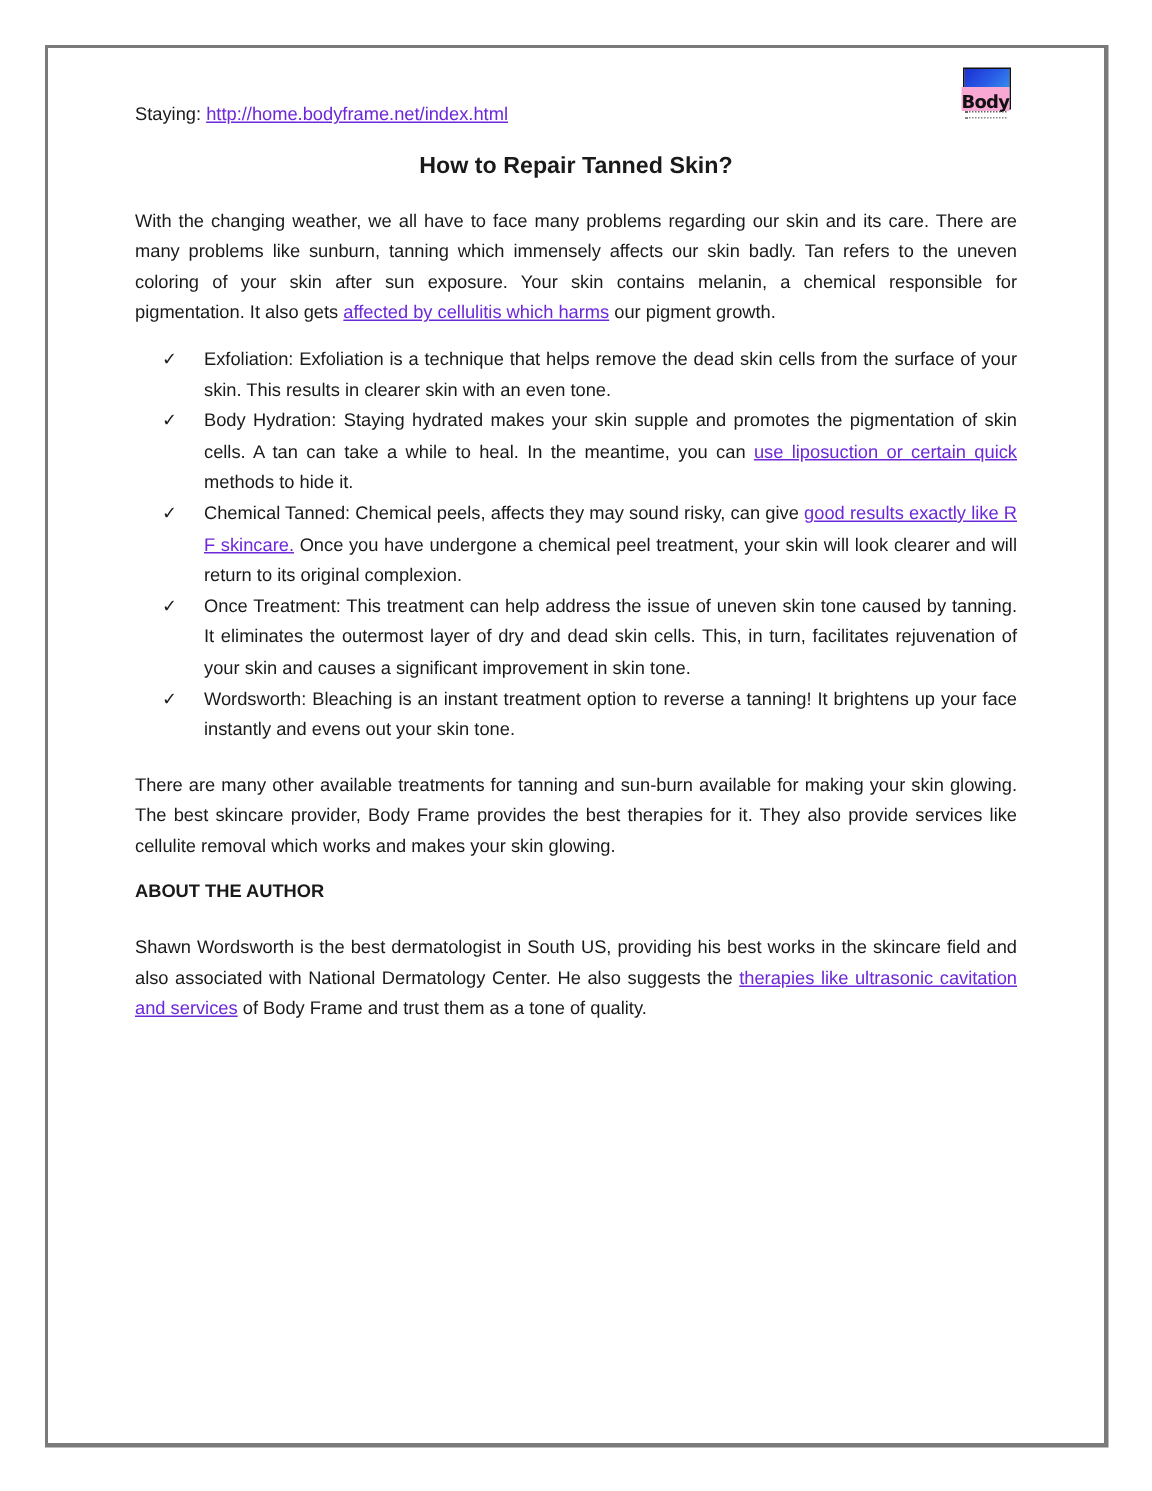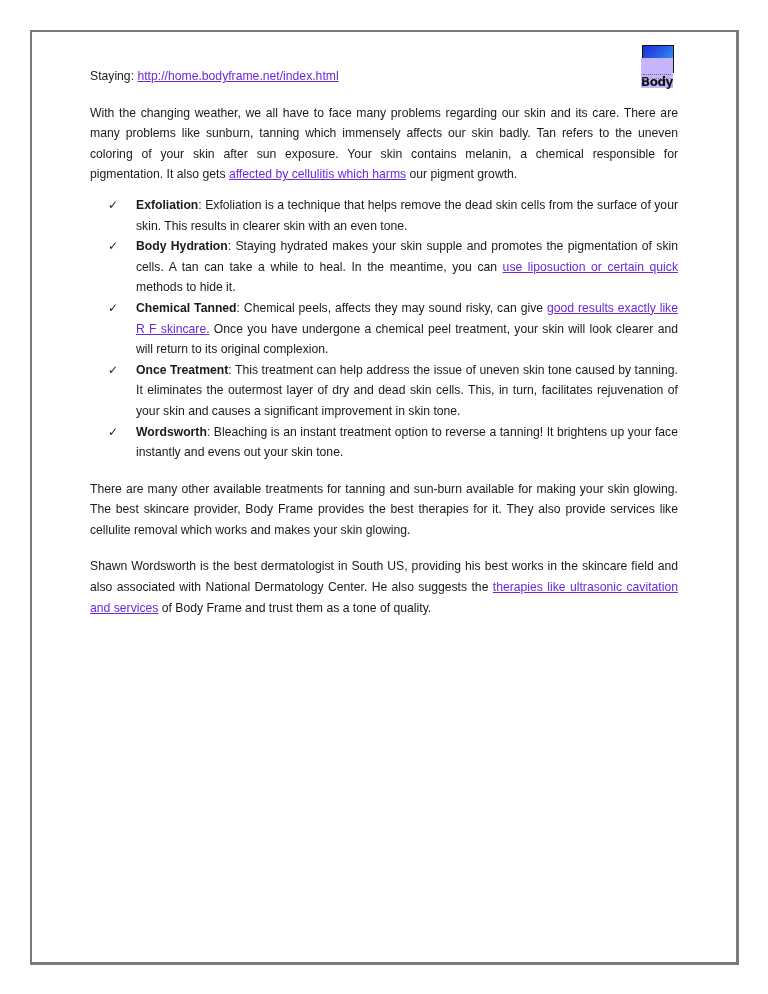--- a/index.html
+++ b/index.html
@@ -48,22 +48,22 @@
       left: 0;
       top: 13px;
       width: 32px;
       text-align: left;
       font-family: "DejaVu Sans", sans-serif;
       font-weight: bold;
       font-size: 12px;
       letter-spacing: -0.5px;
       color: #111;
       line-height: 12px;
-      background: #c4b5fd;
-      padding-top: 18px;
+      background: #f9a8d4;
+      padding-top: 4px;
     }
     .logo .logo-tag {
       position: absolute;
       left: 2px;
       top: 29px;
       width: 28px;
       height: 3px;
       border-top: 1px dotted #666;
       border-bottom: 1px dotted #888;
     }
@@ -105,21 +105,21 @@
       margin: 0;
     }
     .check {
       position: absolute;
       left: -28px;
       top: 0;
       font-size: 12px;
       font-family: "DejaVu Sans", sans-serif;
     }
     .term {
-      font-weight: bold;
+      font-weight: normal;
     }
     .heading {
       font-weight: bold;
       margin: 0 0 10px 0;
     }
   </style>
 </head>
 <body>
 
 <div class="page-frame"></div>
@@ -129,20 +129,21 @@
   <div class="logo-word">Body</div>
   <div class="logo-tag"></div>
 </div>
 
 <div class="content">
 
   <div class="article-line">
     <span>Staying: </span><a class="doc-link">http://home.bodyframe.net/index.html</a>
   </div>
 
+  <div class="title">How to Repair Tanned Skin?</div>
 
   <p class="para">
     <span>With the changing weather, we all have to face many problems regarding our skin and its care. There are many problems like sunburn, tanning which immensely affects our skin badly. Tan refers to the uneven coloring of your skin after sun exposure. Your skin contains melanin, a chemical responsible for pigmentation. It also gets </span><a class="doc-link">affected by cellulitis which harms</a><span> our pigment growth.</span>
   </p>
 
 
   <ul class="methods">
     <li>
       <span class="check">✓</span>
       <span class="term">Exfoliation</span><span>: Exfoliation is a technique that helps remove the dead skin cells from the surface of your skin. This results in clearer skin with an even tone.</span>
@@ -160,18 +161,19 @@
       <span class="term">Once Treatment</span><span>: This treatment can help address the issue of uneven skin tone caused by tanning. It eliminates the outermost layer of dry and dead skin cells. This, in turn, facilitates rejuvenation of your skin and causes a significant improvement in skin tone.</span>
     </li>
     <li>
       <span class="check">✓</span>
       <span class="term">Wordsworth</span><span>: Bleaching is an instant treatment option to reverse a tanning! It brightens up your face instantly and evens out your skin tone.</span>
     </li>
   </ul>
 
   <p class="para">There are many other available treatments for tanning and sun-burn available for making your skin glowing. The best skincare provider, Body Frame provides the best therapies for it. They also provide services like cellulite removal which works and makes your skin glowing.</p>
 
+  <div class="heading">ABOUT THE AUTHOR</div>
 
   <p class="para">
     <span>Shawn Wordsworth is the best dermatologist in South US, providing his best works in the skincare field and also associated with National Dermatology Center. He also suggests the </span><a class="doc-link">therapies like ultrasonic cavitation and services</a><span> of Body Frame and trust them as a tone of quality.</span>
   </p>
 
 </div>
 
 </body></html>

